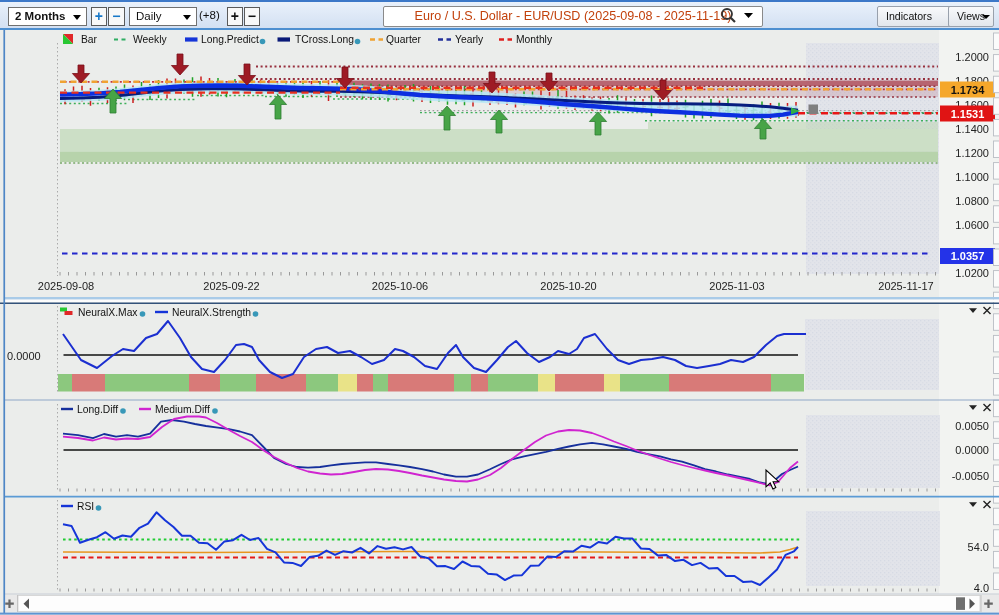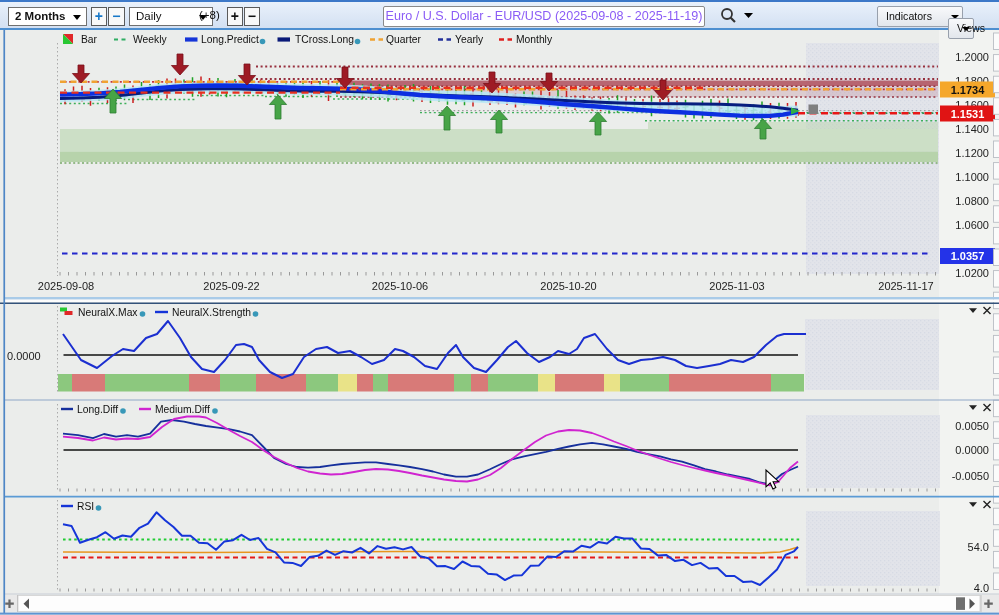--- a/index.html
+++ b/index.html
@@ -10,22 +10,22 @@
   background:linear-gradient(#e9f1fb,#d3e0f2); border-top:2.6px solid #3c78c8;
   border-bottom:2px solid #4e8fd0; }
 .combo { position:absolute; top:5px; height:19px; background:#fff; border:1px solid #707070;
   font-size:11.5px; color:#111; line-height:17px; padding-left:6px; }
 .caret { position:absolute; right:5px; top:7px; width:0; height:0;
   border-left:4.5px solid transparent; border-right:4.5px solid transparent; border-top:5px solid #000; }
 .tbtn { position:absolute; top:5px; width:16.5px; height:19px; background:#f8f8f8; border:1px solid #5a5a5a;
   font-weight:bold; font-size:14px; text-align:center; line-height:16px; }
 .blue { color:#1878c8; }
 .blk { color:#111; }
-#title { position:absolute; left:383px; top:4px; width:322px; height:21px; background:#fff;
-  border:1px solid #8a8a8a; border-radius:2px; font-size:12.6px; color:#8b5cf6;
+#title { position:absolute; left:383px; top:4px; width:380px; height:21px; background:#fff;
+  border:1px solid #8a8a8a; border-radius:2px; font-size:12.6px; color:#c2410c;
   text-align:center; line-height:19px; white-space:nowrap; }
 .rbtn { position:absolute; top:4px; height:21px; background:linear-gradient(#f8f9fb,#e2e6ec);
   border:1px solid #98a0ac; border-radius:2px; font-size:10.6px; color:#111; text-align:left;
   line-height:19px; padding-left:8px; }
 .rcaret { position:absolute; right:3.5px; top:8px; width:0; height:0;
   border-left:4px solid transparent; border-right:4px solid transparent; border-top:4.5px solid #000; }
 </style>
 </head>
 <body>
 <svg id="chart" width="999" height="615" viewBox="0 0 999 615" font-family="Liberation Sans, sans-serif">
@@ -325,25 +325,25 @@
 <path d="M969.5,598.5 L975,603.7 L969.5,609 Z" fill="#555"></path>
 <rect x="956" y="597.3" width="9" height="12.6" fill="#6f6f6f"></rect>
 <rect x="0" y="0" width="999" height="2.6" fill="#3c78c8"></rect>
 <rect x="3.4" y="0" width="1.7" height="613" fill="#4e86c6"></rect>
 <rect x="0" y="612.6" width="999" height="2" fill="#5f94d2"></rect>
 </svg>
 <div id="toolbar">
   <div class="combo" style="left:8px; width:79px;font-weight:bold;">2 Months<span class="caret"></span></div>
   <div class="tbtn blue" style="left:90.5px;">+</div>
   <div class="tbtn blue" style="left:108px;">−</div>
-  <div class="combo" style="left:129px; width:84px;">Daily<span class="caret"></span></div>
+  <div class="combo" style="left:129px; width:68px;">Daily<span class="caret"></span></div>
   <div style="position:absolute; left:199px; top:7px; font-size:11.5px; color:#111;">(+8)</div>
   <div class="tbtn blk" style="left:226.5px;">+</div>
   <div class="tbtn blk" style="left:243.5px;">−</div>
   <div id="title">Euro / U.S. Dollar - EUR/USD (2025-09-08 - 2025-11-19)</div>
   <svg width="40" height="26" style="position:absolute; left:718px; top:2px;">
     <circle cx="9" cy="10" r="5" fill="none" stroke="#333" stroke-width="1.8"></circle>
     <line x1="12.7" y1="13.7" x2="17" y2="18" stroke="#333" stroke-width="2.2"></line>
     <path d="M26,9 h9 l-4.5,5 Z" fill="#000"></path>
   </svg>
   <div class="rbtn" style="left:877px; width:86px;">Indicators<span class="rcaret"></span></div>
-  <div class="rbtn" style="left:948px; width:26px;margin-top:12px;">Views<span class="rcaret"></span></div>
+  <div class="rbtn" style="left:948px; width:46px;">Views<span class="rcaret"></span></div>
 </div>
 
 </body></html>

